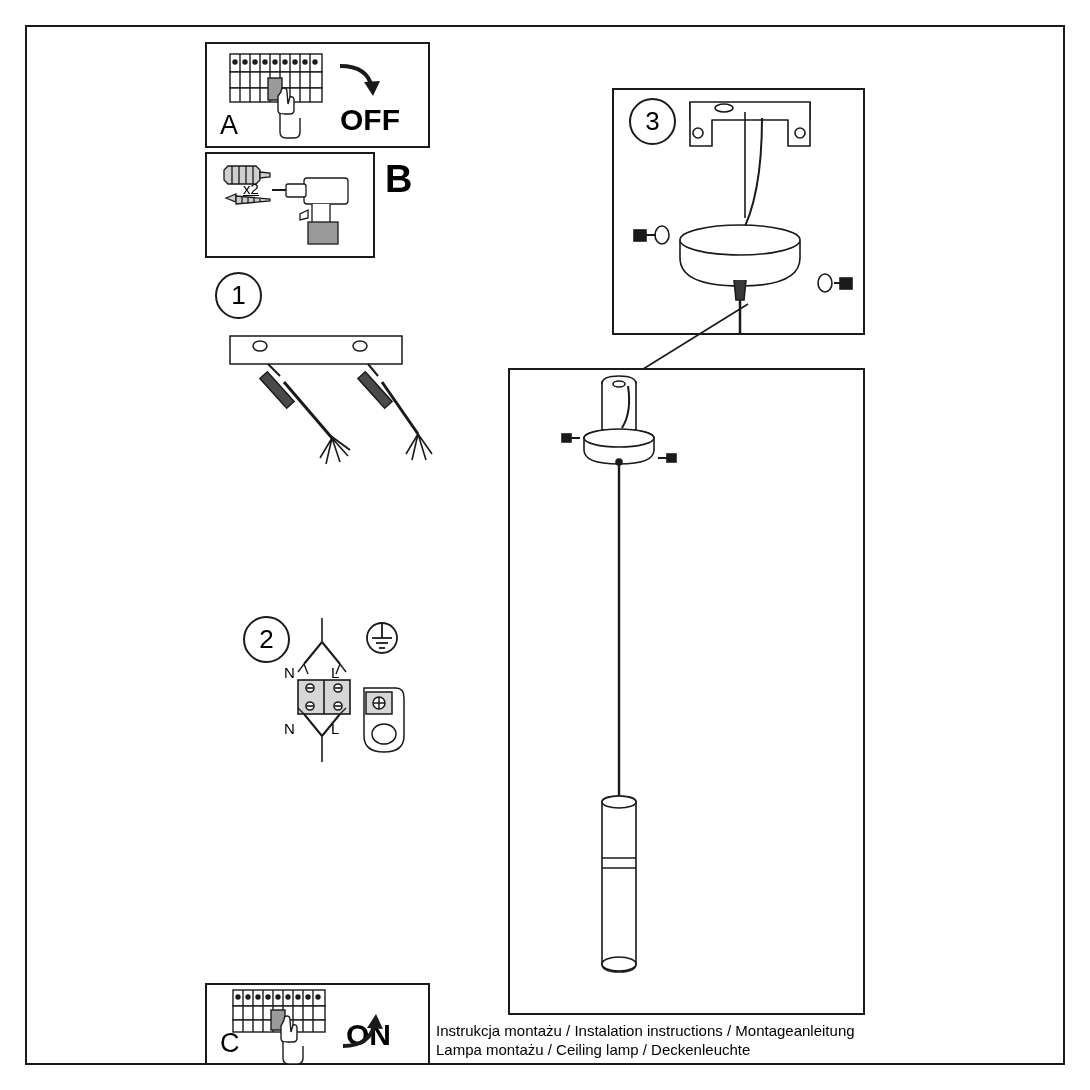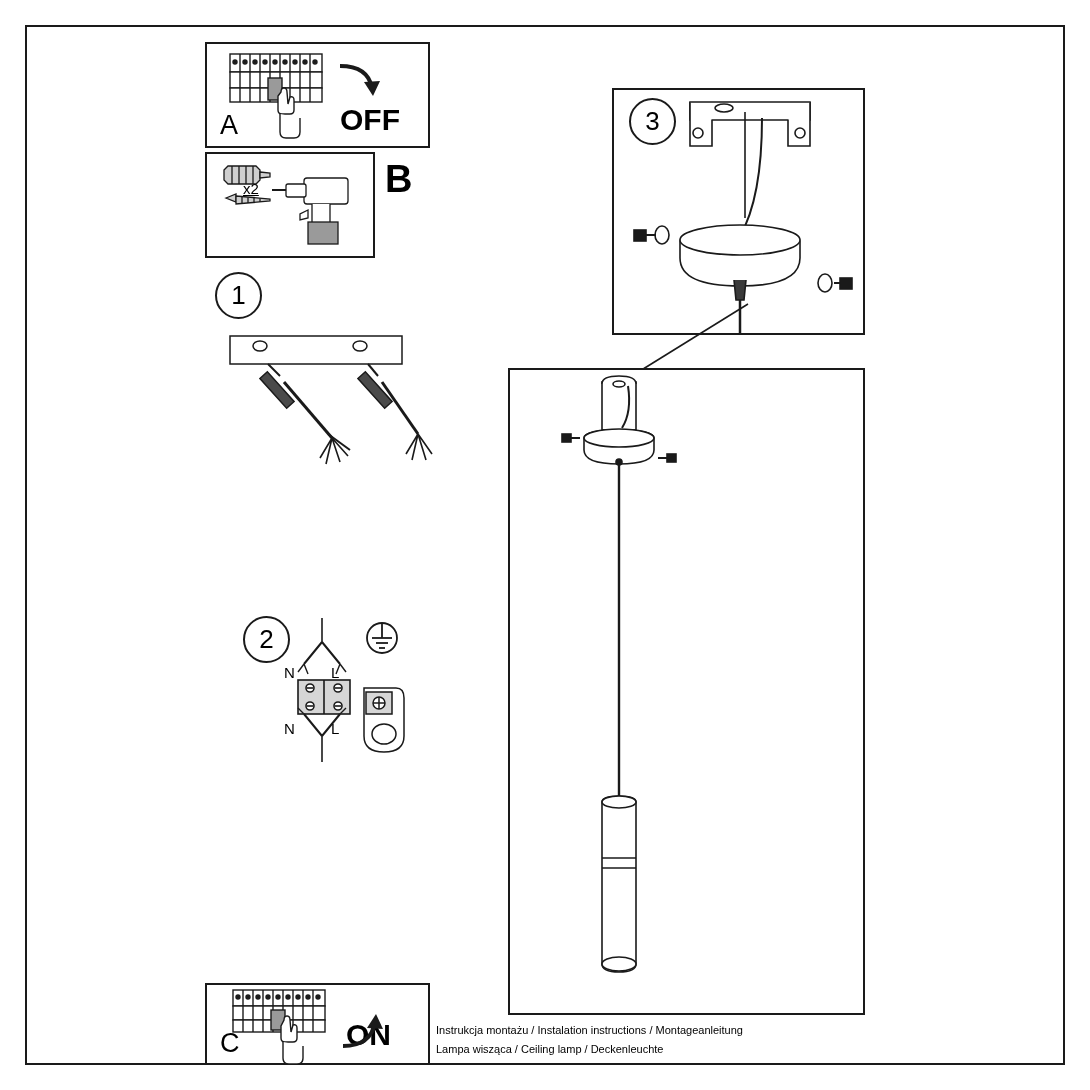--- a/index.html
+++ b/index.html
@@ -57,21 +57,21 @@
     border-radius: 50%;
     box-sizing: border-box;
     display: flex;
     align-items: center;
     justify-content: center;
     font-size: 26px;
     background: #ffffff;
   }
   .caption {
     position: absolute;
-    font-size: 11px;
+    font-size: 15px;
     line-height: 19px;
     white-space: nowrap;
   }
   .smalltxt {
     position: absolute;
     font-size: 15px;
     text-decoration: underline;
   }
   .nl {
     position: absolute;
@@ -339,15 +339,15 @@
       <rect x="46" y="24" width="14" height="20" fill="#9a9a9a"></rect>
       <path d="M56 40 L56 52 Q56 56 60 56 L68 56 Q72 56 72 52 L72 42 Q72 38 68 39 L66 46 L65 34 Q65 30 62 30 Q59 30 59 34 Z" fill="#ffffff"></path>
       <path d="M58 56 L58 72 Q58 78 64 78 L72 78 Q78 78 78 72 L78 60" fill="#ffffff"></path>
 
       <path d="M118 60 Q146 60 150 36" stroke-width="4"></path>
       <path d="M142 42 L151 28 L158 43 Z" fill="#1a1a1a" stroke="none"></path>
     </g>
   </svg>
 
   <div class="caption" style="left:436px; top:1021px;">Instrukcja montażu / Instalation instructions / Montageanleitung</div>
-  <div class="caption" style="left:436px; top:1040px;">Lampa wisząca / Ceiling lamp / Deckenleuchte</div>
+  <div class="caption" style="left:436px; top:1040px;">Lampa montażu / Ceiling lamp / Deckenleuchte</div>
 
 </div>
 
 </body></html>

